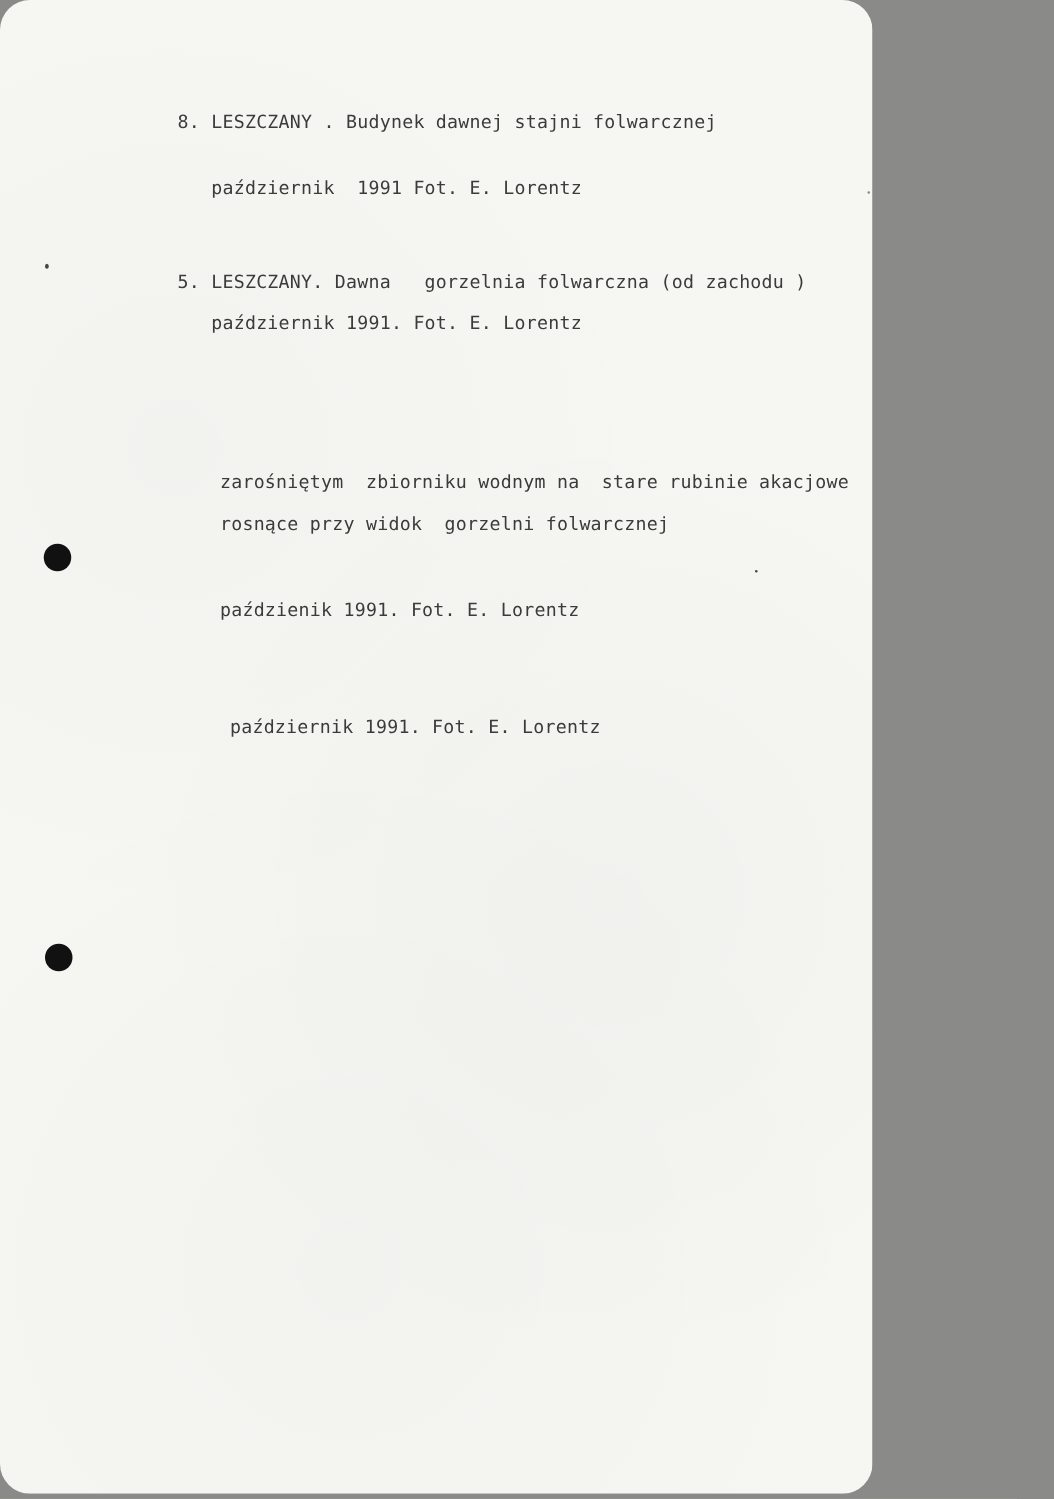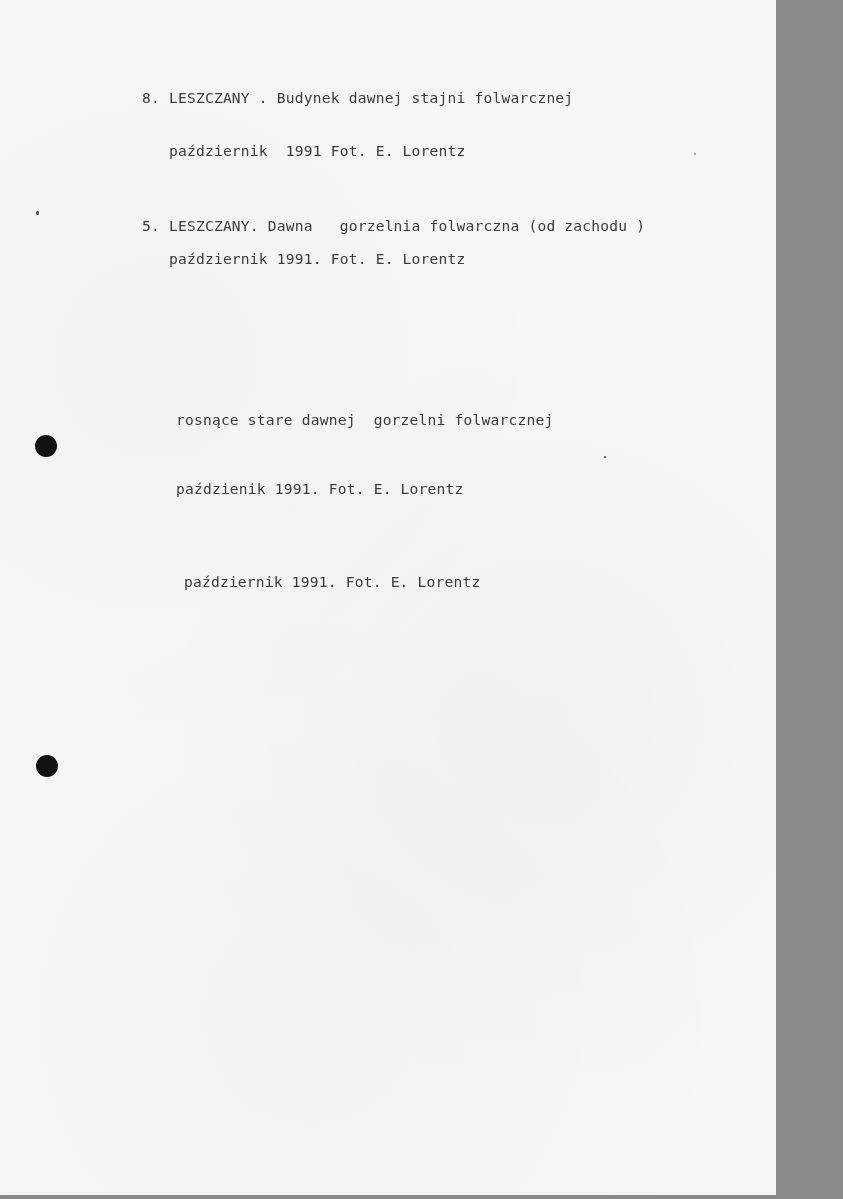--- a/index.html
+++ b/index.html
@@ -10,27 +10,28 @@
     body {
       width: 843px;
       height: 1199px;
       position: relative;
       overflow: hidden;
     }
     .page {
       position: absolute;
       left: 0;
       top: 0;
-      width: 776px;
+      width: 698px;
       height: 1195px;
       background: #f6f6f3;
       background-image:
         radial-gradient(circle at 20% 30%, rgba(0,0,0,0.015) 0, transparent 40%),
         radial-gradient(circle at 70% 60%, rgba(0,0,0,0.02) 0, transparent 45%),
         radial-gradient(circle at 40% 85%, rgba(0,0,0,0.015) 0, transparent 40%);
+      border-radius: 24px;
     }
     .line {
       position: absolute;
       font-family: "DejaVu Sans Mono", "Liberation Mono", monospace;
       font-size: 14.6px;
       color: #3b3b3b;
       white-space: pre;
       letter-spacing: 0.2px;
       line-height: 18px;
     }
@@ -51,21 +52,22 @@
 <body>
 
 <div class="page">
 
   <div class="line" style="left:142px; top:89px;">8. LESZCZANY . Budynek dawnej stajni folwarcznej</div>
   <div class="line" style="left:142px; top:122px;margin-top:20px;">   październik  1991 Fot. E. Lorentz</div>
 
   <div class="line" style="left:142px; top:217px;">5. LESZCZANY. Dawna   gorzelnia folwarczna (od zachodu )</div>
   <div class="line" style="left:142px; top:250px;">   październik 1991. Fot. E. Lorentz</div>
 
-  <div class="line" style="left:140px; top:411px;">    rosnące stare dawnej  gorzelni folwarcznej</div>
+  <div class="line" style="left:140px; top:377px;">    zarośniętym  zbiorniku wodnym na  stare rubinie akacjowe</div>
+  <div class="line" style="left:140px; top:411px;">    rosnące przy widok  gorzelni folwarcznej</div>
   <div class="line" style="left:140px; top:444px;margin-top:36px;">    paździenik 1991. Fot. E. Lorentz</div>
 
   <div class="line" style="left:148px; top:573px;">    październik 1991. Fot. E. Lorentz</div>
 
   <div class="hole" style="left:35px; top:435px;"></div>
   <div class="hole" style="left:36px; top:755px;"></div>
 
   <div class="speck" style="left:36px; top:211px; width:3px; height:4px;"></div>
   <div class="speck" style="left:604px; top:456px; width:2px; height:2px;"></div>
   <div class="speck" style="left:694px; top:153px; width:2px; height:2px; background:#888;"></div>

